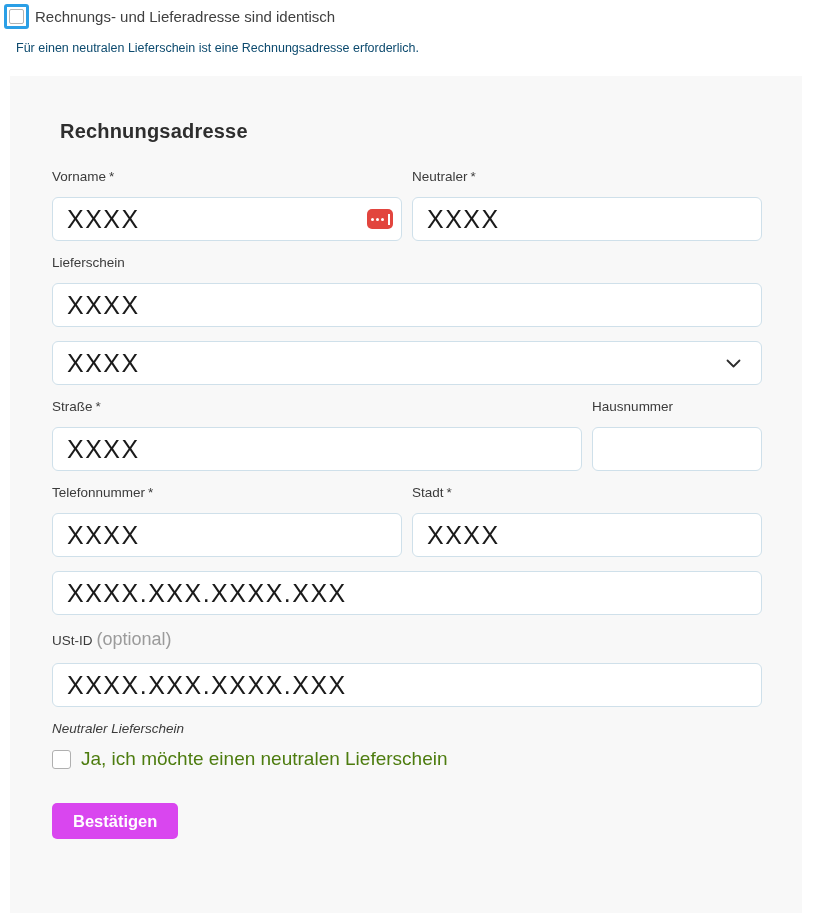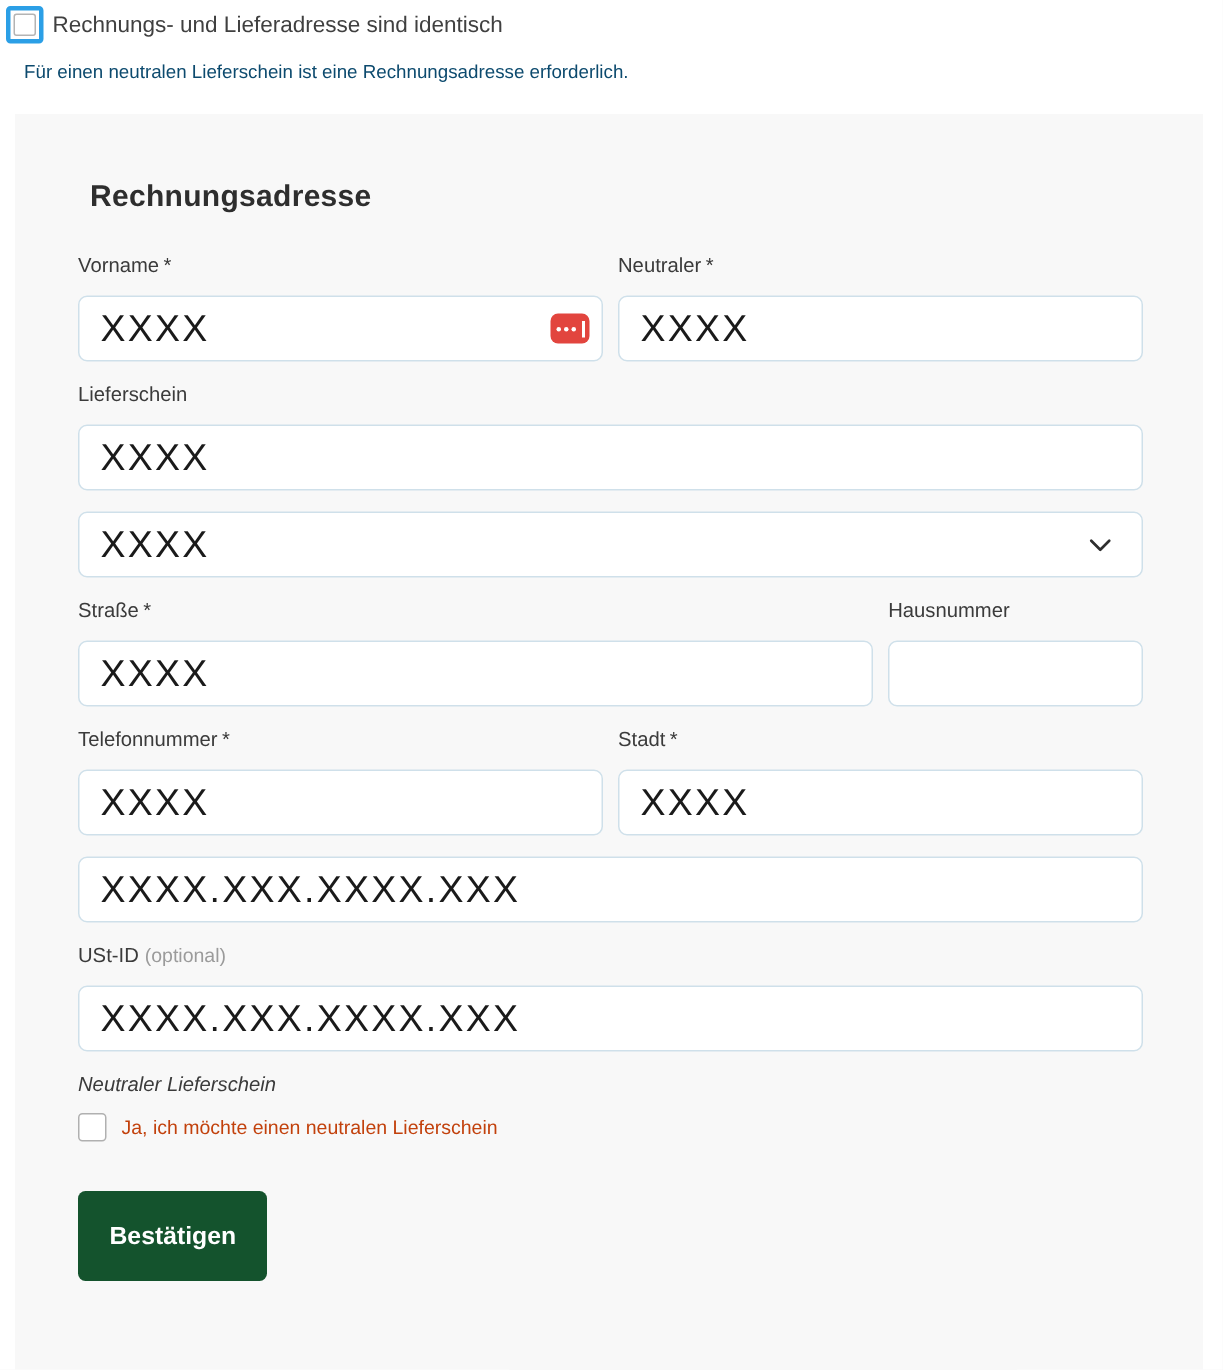--- a/index.html
+++ b/index.html
@@ -42,21 +42,21 @@
     letter-spacing: 0.2px;
   }
 
   .field-group { margin-bottom: 14px; }
   .field-label {
     display: block;
     font-size: 13.5px; color: #3b3b3b;
     margin-bottom: 13px;
   }
   .req { color: #3b3b3b; margin-left: 3px; }
-  .optional-hint { color: #9b9b9b; font-size: 13px; margin-left: 4px; }
+  .optional-hint { color: #9b9b9b; font-size: 18px; margin-left: 4px; }
 
   .row-2col { display: grid; grid-template-columns: 1fr 1fr; column-gap: 10px; }
   .row-street { display: grid; grid-template-columns: 3.12fr 1fr; column-gap: 10px; }
 
   .text-input {
     width: 100%; height: 44px;
     border: 1px solid #cfe0ea; border-radius: 6px;
     background: #fff;
     font-family: "Liberation Sans", sans-serif;
     font-size: 25px; letter-spacing: 1.5px; color: #1a1a1a;
@@ -89,26 +89,26 @@
   .chevron { flex: 0 0 auto; margin-right: 6px; }
 
   
   .section-label { font-size: 13.5px; color: #3b3b3b; margin: 14px 0 12px 0; font-style: italic; }
   .cb-row-bottom { display: flex; align-items: center; gap: 10px; margin-bottom: 33px; }
   .plain-cb {
     width: 19px; height: 19px; flex: 0 0 19px;
     border: 1px solid #b0b0b0; border-radius: 3px; background: #fff;
     cursor: pointer;
   }
-  .cb-bottom-label { font-size: 13px; color: #c2410c; }
+  .cb-bottom-label { font-size: 19px; color: #4d7c0f; }
 
   .submit-btn {
     display: inline-block;
-    height: 60px; padding: 0 21px;
-    background: #14532d; color: #ffffff;
+    height: 36px; padding: 0 21px;
+    background: #d946ef; color: #ffffff;
     border: none; border-radius: 5px;
     font-family: "Liberation Sans", sans-serif;
     font-size: 16.5px; font-weight: 700;
     cursor: pointer;
   }
 </style>
 </head>
 <body>
 
 <div class="top-section">

